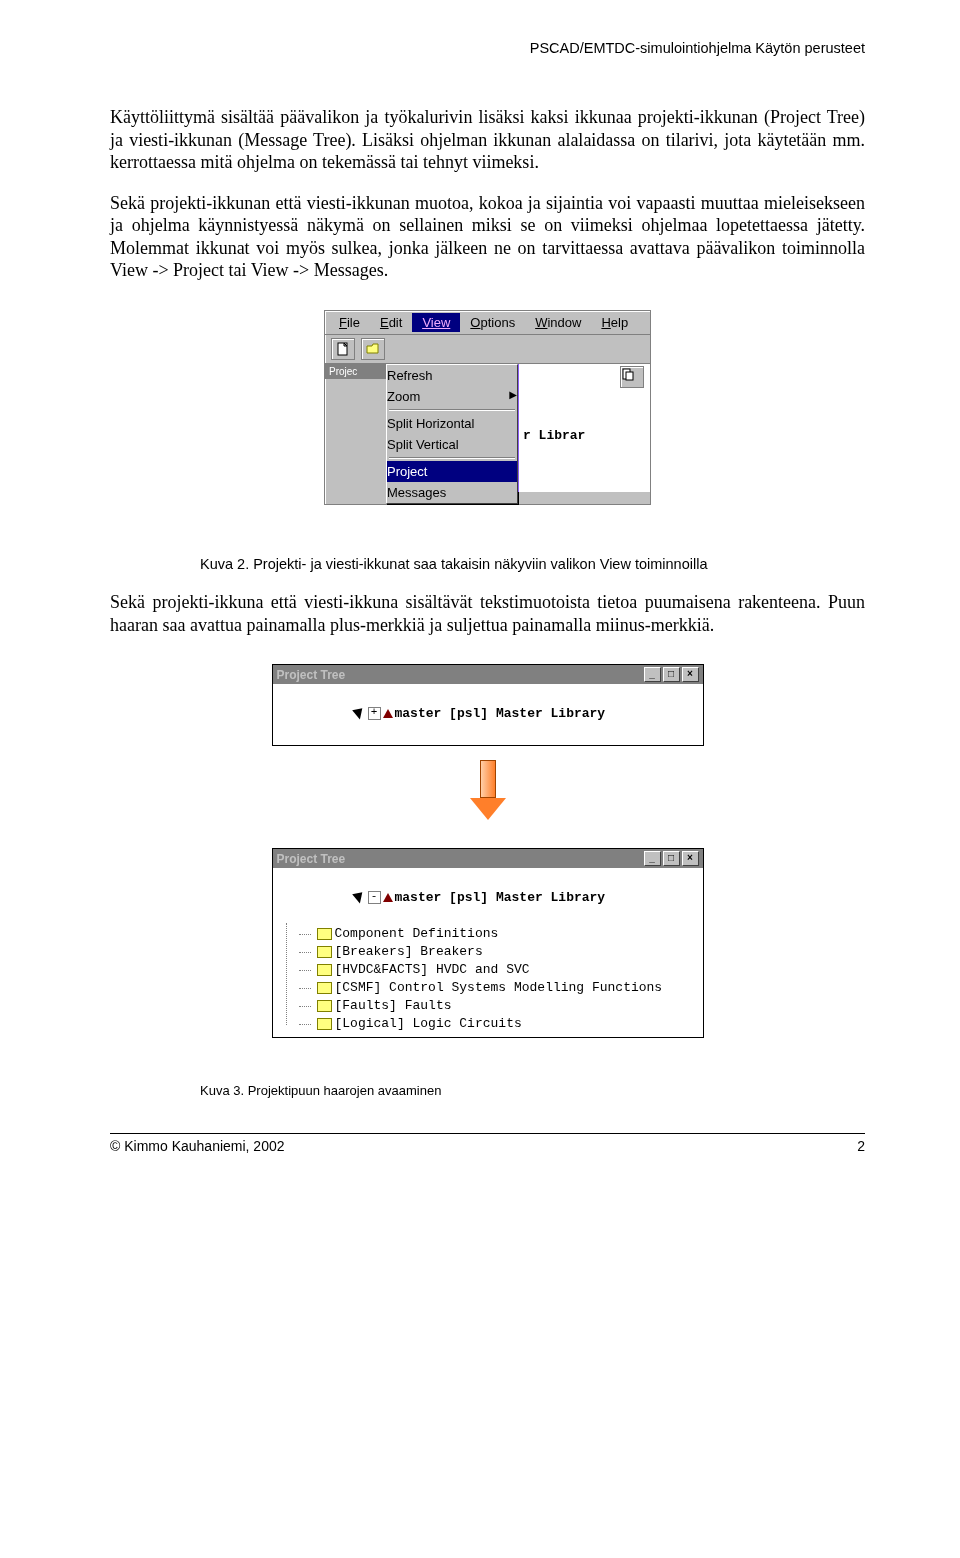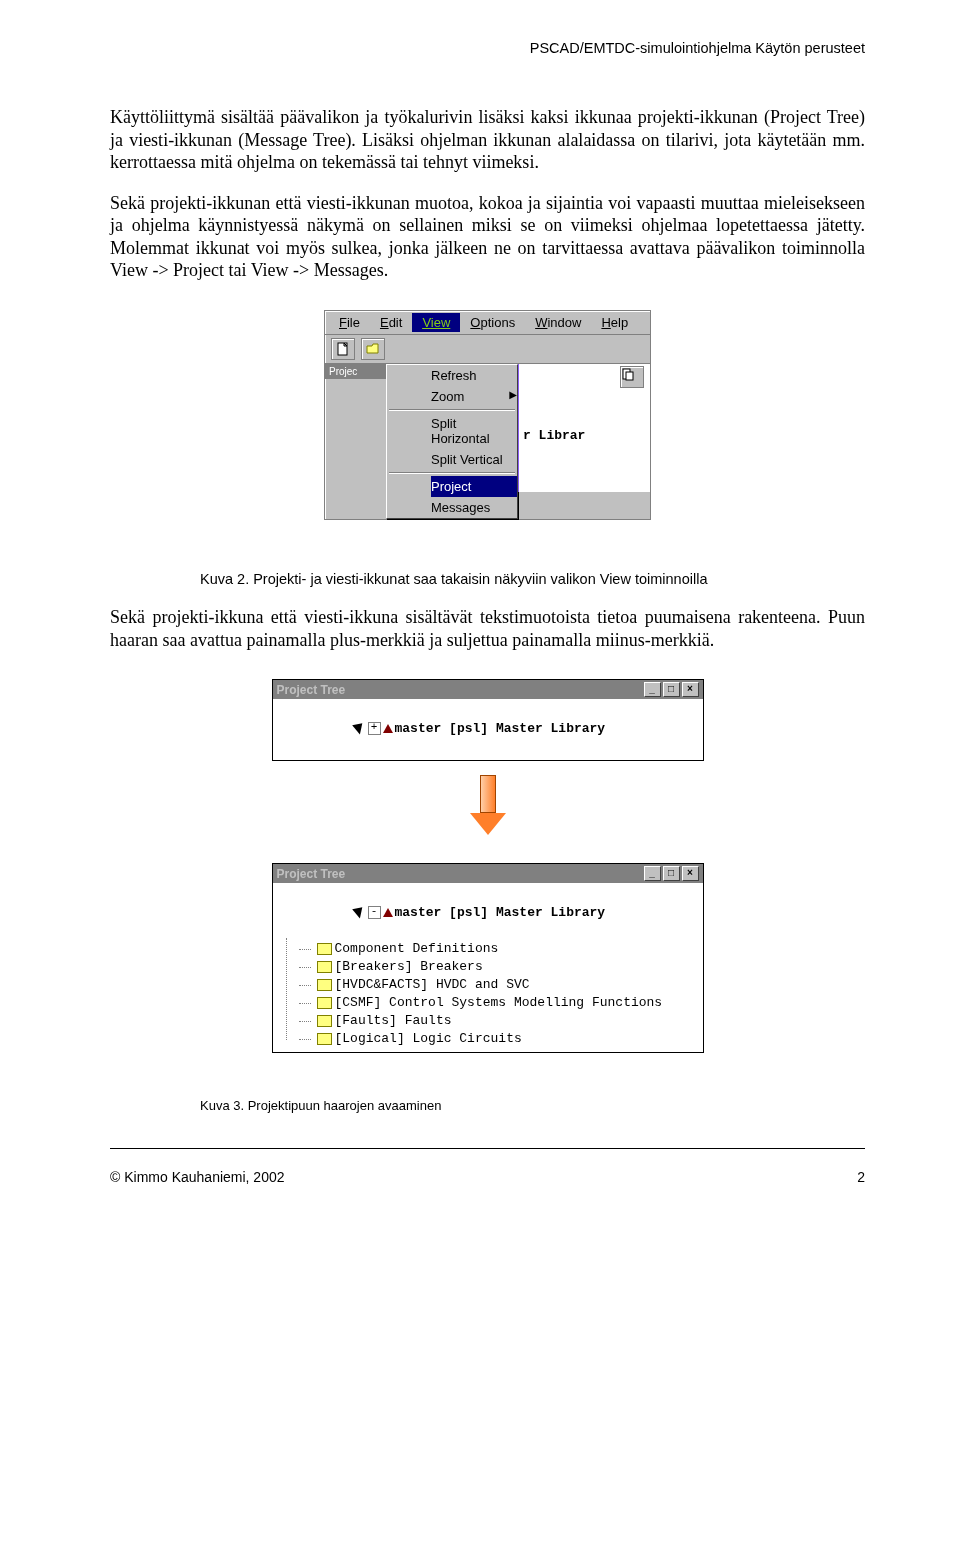--- a/index.html
+++ b/index.html
@@ -58,21 +58,21 @@
     gap: 0;
     padding: 2px 4px;
     border-bottom: 1px solid #808080;
   }
   .menubar span {
     padding: 2px 10px;
   }
   .menubar span:first-letter { text-decoration: underline; }
   .menubar .active {
     background: #000080;
-    color: #84cc16;
+    color: #f0abfc;
     text-decoration: underline;
   }
   .toolbar {
     padding: 3px 6px;
     border-bottom: 1px solid #808080;
     display: flex;
     gap: 6px;
   }
   .tb-btn {
     width: 22px; height: 20px;
@@ -107,21 +107,20 @@
   .dropdown {
     background: #c0c0c0;
     border: 1px solid #fff;
     border-right-color: #404040;
     border-bottom-color: #404040;
     box-shadow: 1px 1px 0 #000;
     width: 130px;
   }
   .dropdown .item {
     padding: 3px 0;
-    margin-left: 44px;
   }
   .dropdown .sep {
     border-top: 1px solid #808080; border-bottom: 1px solid #fff;
     margin: 2px 2px;
   }
   .dropdown .item.hi {
     background: #000080; color: #fff;
   }
   .dropdown .item .arrow {
     float: right; font-size: 10px;
@@ -253,21 +252,21 @@
     border-right: 18px solid transparent;
     border-top: 22px solid #ff7f2a;
     margin: 0 auto;
   }
   .footer {
     display: flex;
     justify-content: space-between;
     font-family: Arial, Helvetica, sans-serif;
     font-size: 14px;
     border-top: 1px solid #000;
-    padding-top: 20px;
+    padding-top: 4px;
     margin-top: 35px;
   }
   svg { display: block; }
 </style>
 </head>
 <body>
 
 <div class="page">
 
   <div class="header-right">PSCAD/EMTDC-simulointiohjelma Käytön perusteet</div>

